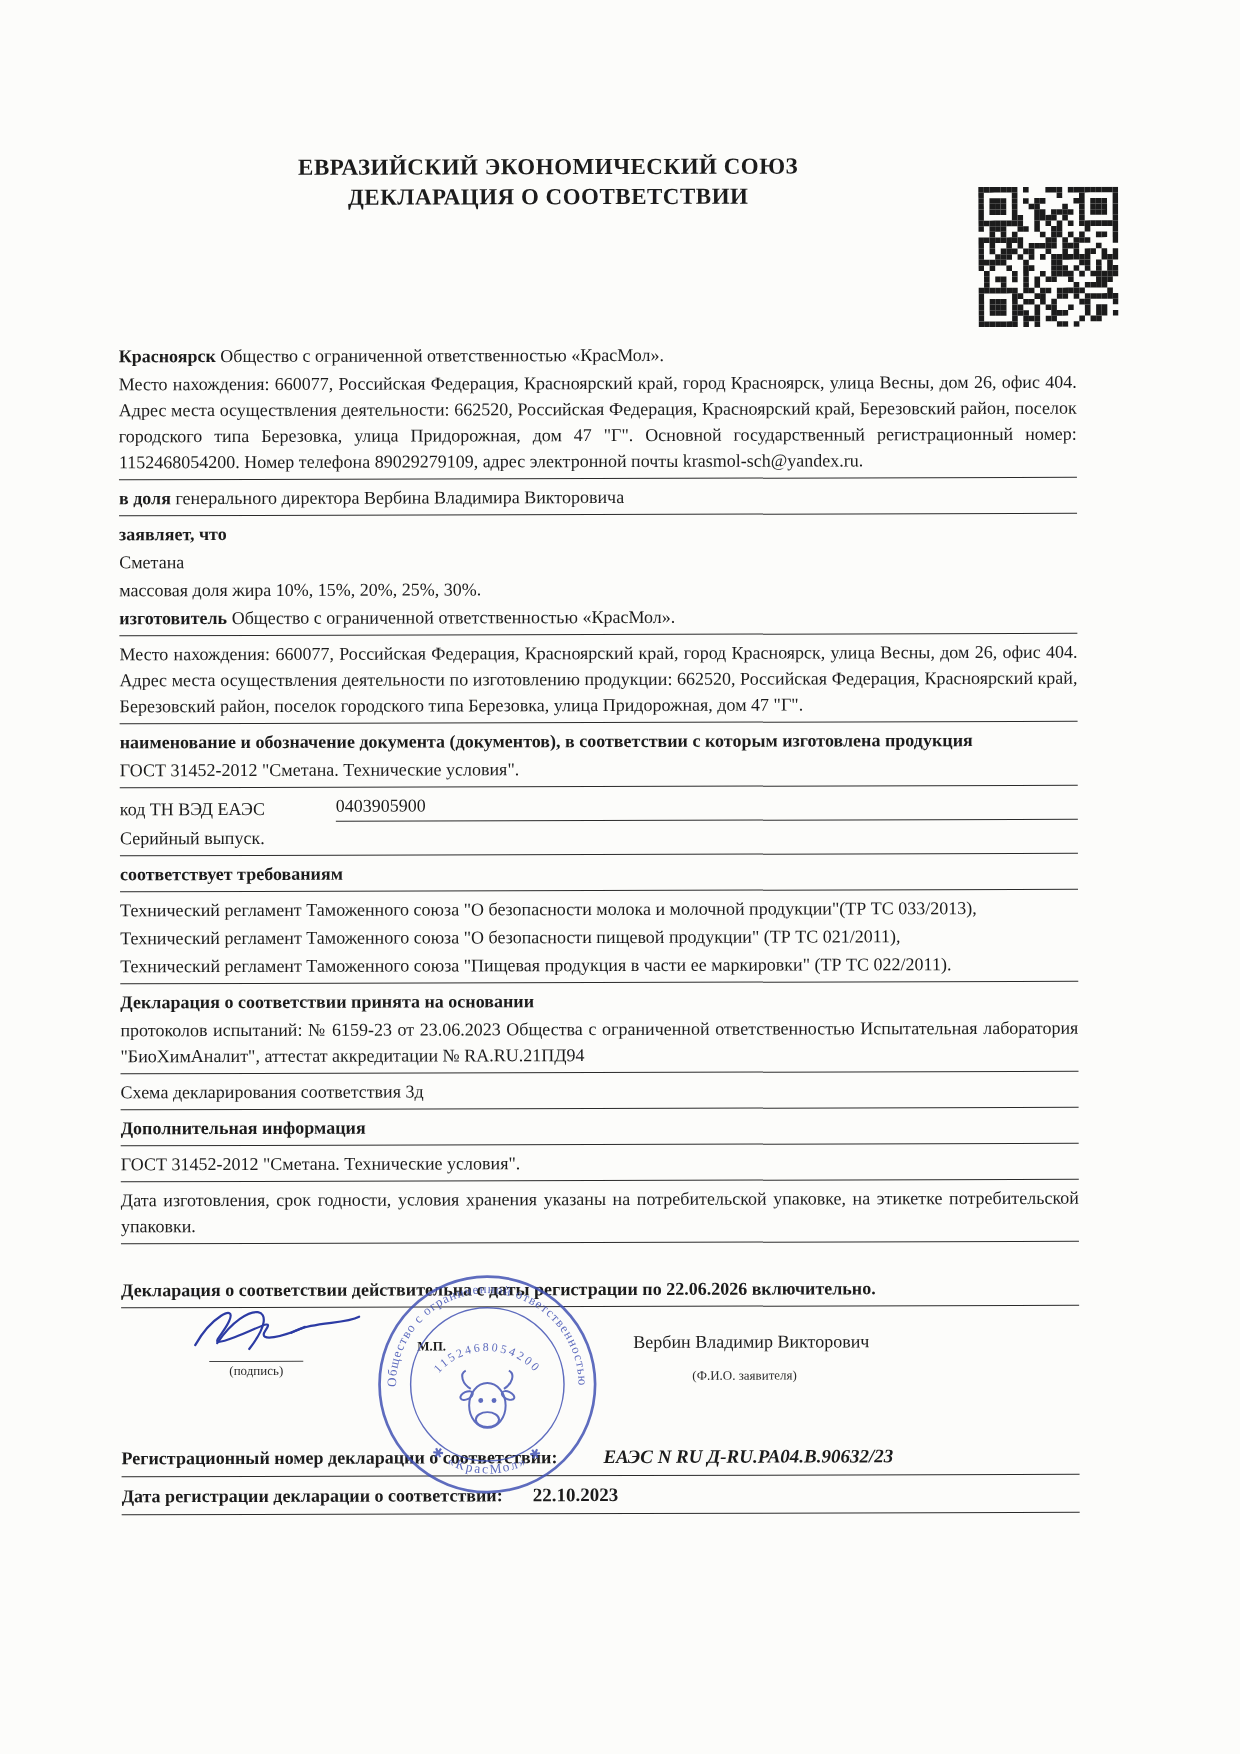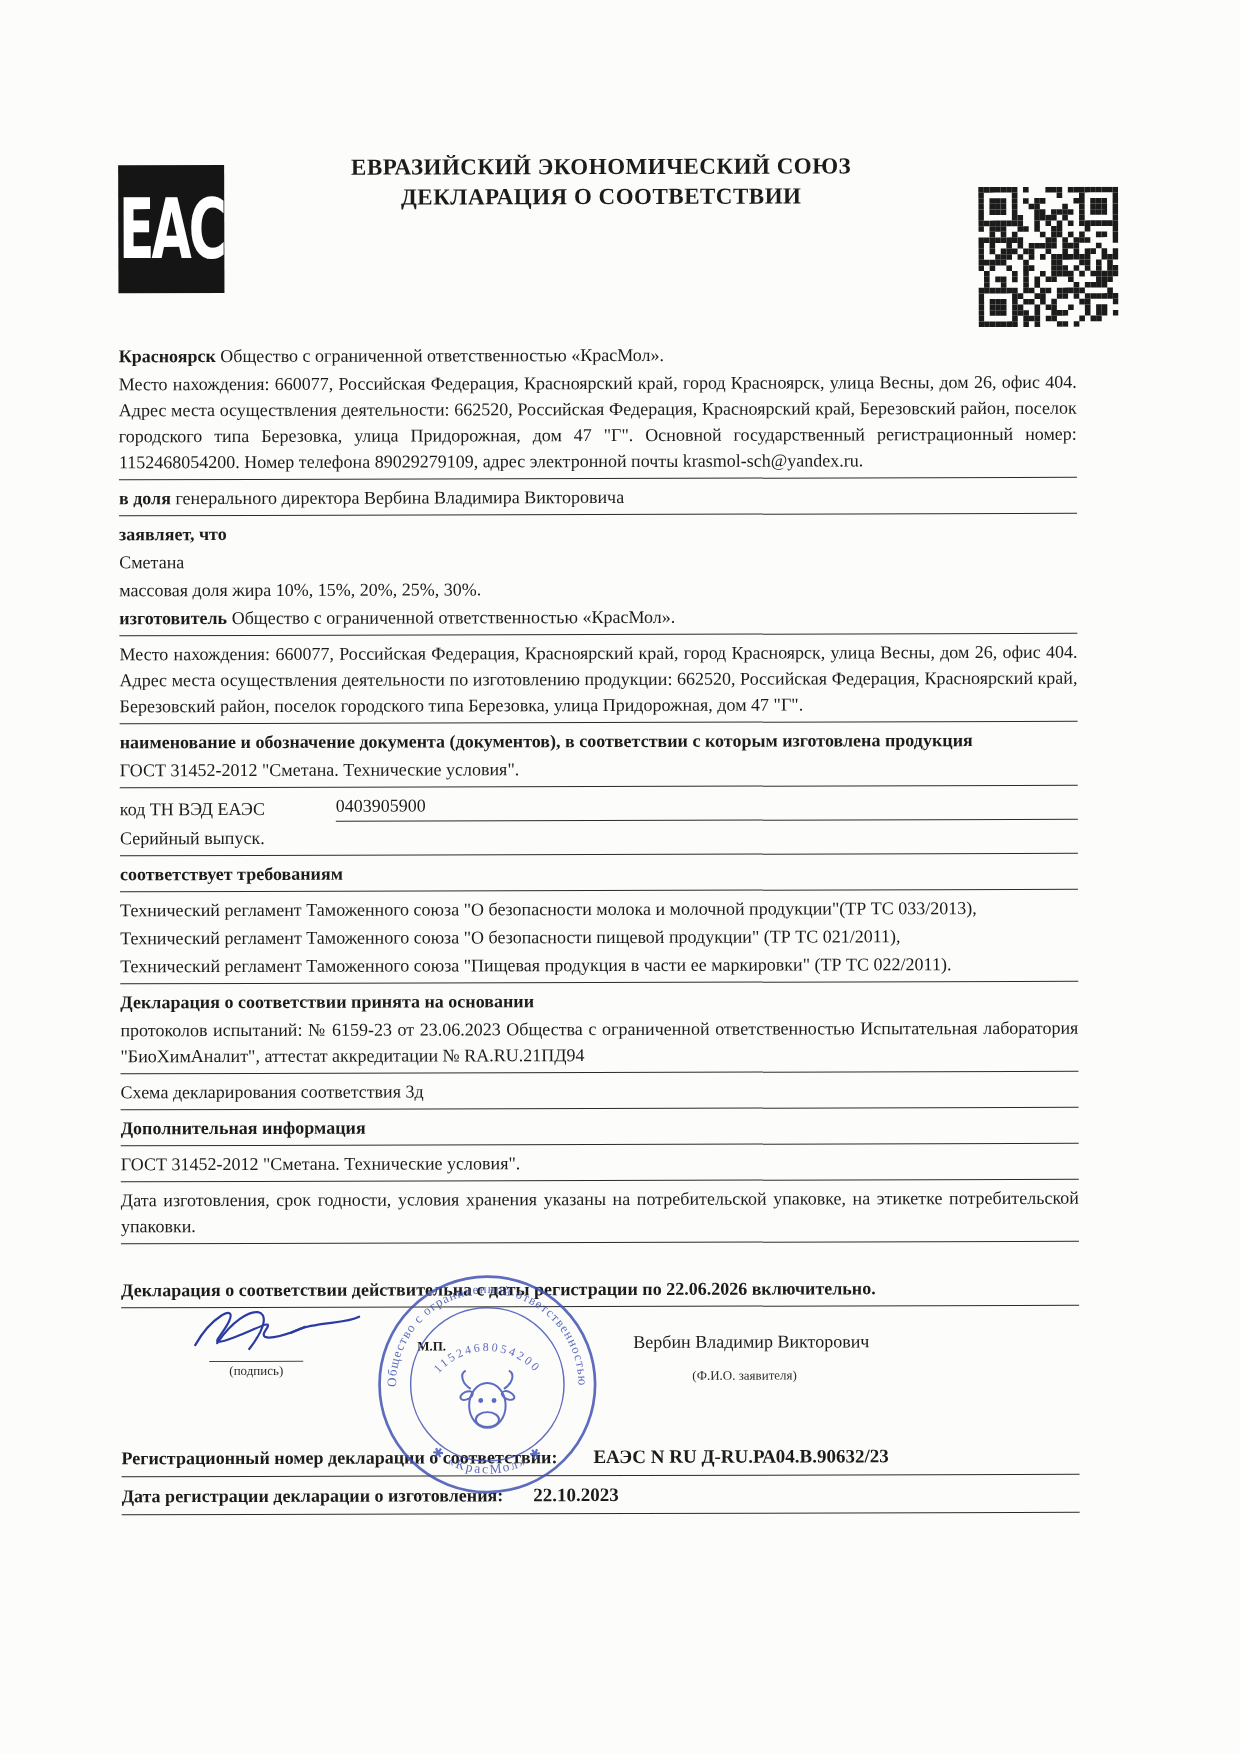--- a/index.html
+++ b/index.html
@@ -53,32 +53,29 @@
   .stamp {
     position:absolute; left:252px; top:-42px; width:228px; height:228px;
     opacity:0.85; z-index:3; pointer-events:none;
   }
   .fio-name { position:absolute; left:512px; top:20px; font-size:18px; }
   .fio-caption { position:absolute; left:571px; top:56px; font-size:13px; color:#2b2b2b; }
 
   .reg-row { display:flex; align-items:baseline; font-size:18px; line-height:27px; margin:3px 0; }
   .reg-label { font-weight:bold; }
   .reg-value { font-weight:bold; font-size:19px; }
-  .reg-value.number { margin-left:36px; }
+  .reg-value.number { margin-left:46px;font-style:italic; }
   .reg-value.date { margin-left:30px; }
 </style>
 </head>
 <body>
 
 <div class="page">
 
   <div class="header">
-    <div class="eac-logo">
-      <span class="eac-text">ЕАС</span>
-    </div>
     <div class="titles">
       <div class="title-line">ЕВРАЗИЙСКИЙ ЭКОНОМИЧЕСКИЙ СОЮЗ</div>
       <div class="title-line">ДЕКЛАРАЦИЯ О СООТВЕТСТВИИ</div>
     </div>
     <div class="qr">
       <svg id="qr-svg" viewBox="0 0 125 125" aria-hidden="true">
           <rect x="0" y="0" width="5" height="5"></rect>
           <rect x="5" y="0" width="5" height="5"></rect>
           <rect x="10" y="0" width="5" height="5"></rect>
           <rect x="15" y="0" width="5" height="5"></rect>
@@ -515,19 +512,19 @@
       <span class="fio-caption">(Ф.И.О. заявителя)</span>
     </div>
 
     <div class="reg-row">
       <span class="reg-label">Регистрационный номер декларации о соответствии:</span>
       <span class="reg-value number">ЕАЭС N RU Д-RU.РА04.В.90632/23</span>
     </div>
     <hr class="divider">
 
     <div class="reg-row">
-      <span class="reg-label">Дата регистрации декларации о изготовления:</span>
+      <span class="reg-label">Дата регистрации декларации о соответствии:</span>
       <span class="reg-value date">22.10.2023</span>
     </div>
     <hr class="divider">
 
   </div>
 </div>
 
 </body></html>

